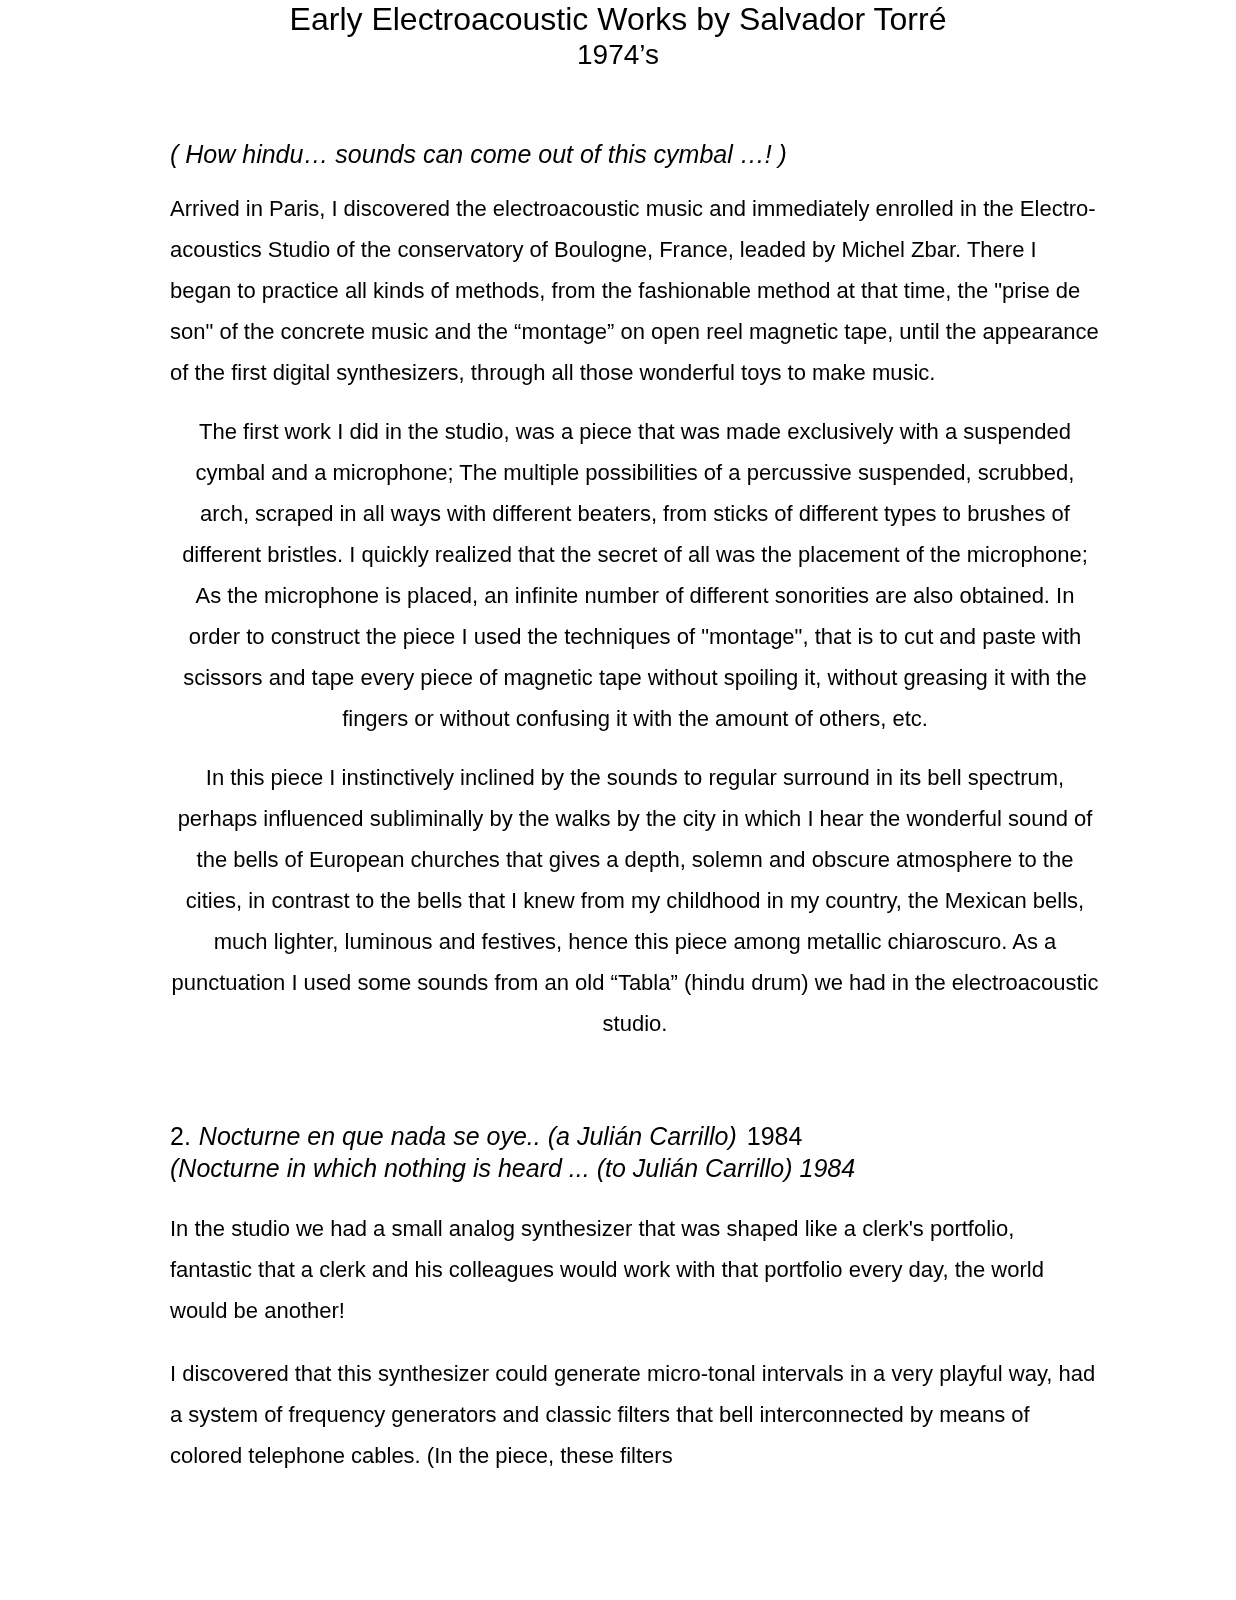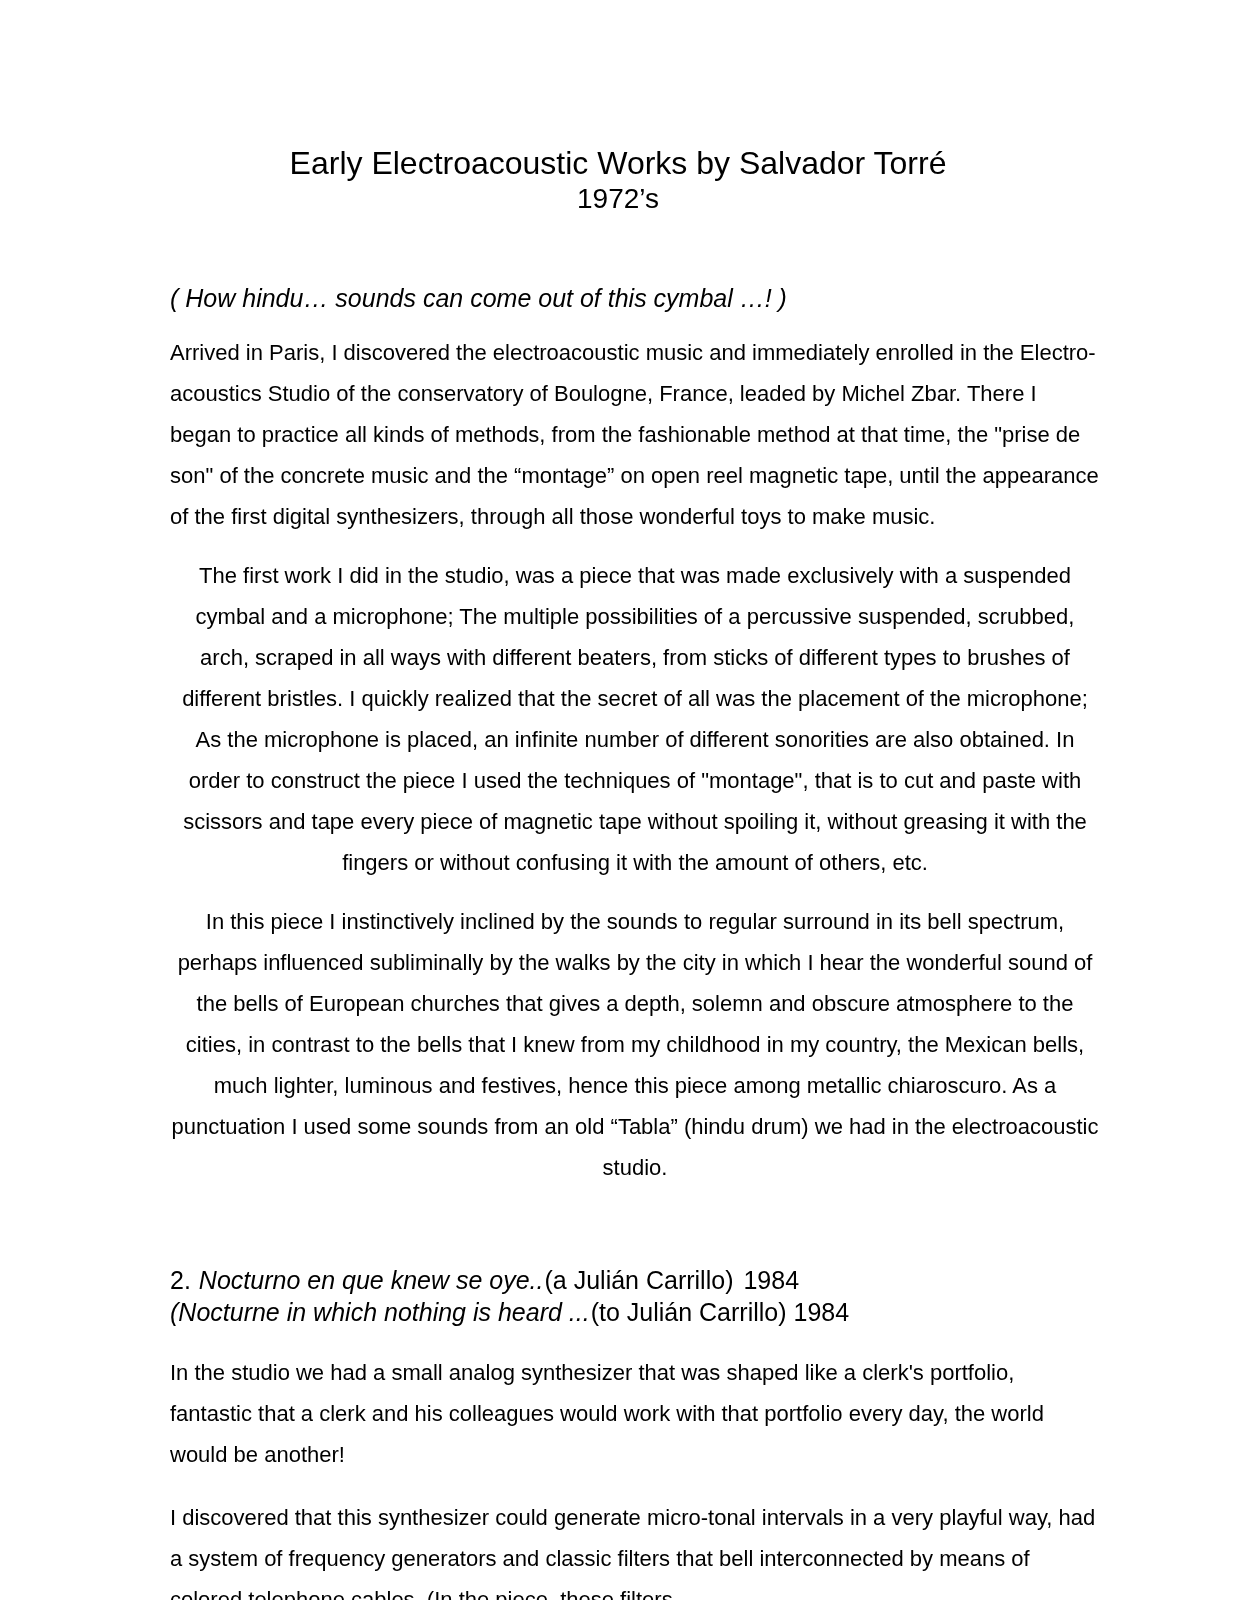--- a/index.html
+++ b/index.html
@@ -13,21 +13,20 @@
   }
   .page {
     position: relative;
     width: 1236px;
     height: 1600px;
     overflow: hidden;
     background: #ffffff;
   }
   .doc-title {
     margin: 0;
-    padding-top: 144px;
     font-size: 32px;
     line-height: 38px;
     font-weight: 400;
     text-align: center;
     letter-spacing: 0;
   }
   .doc-subtitle {
     margin: 0;
     font-size: 28px;
     line-height: 34px;
@@ -43,54 +42,54 @@
     font-size: 25px;
     line-height: 32px;
     font-weight: 400;
   }
   .heading-1 { margin-top: 66px; }
   .heading-2 { margin-top: 76px; }
   .work-heading .ital { font-style: italic; }
   .work-heading .num { margin-right: 8px; }
   .year-gap-wide { margin-left: 58px; font-size: 23px; }
   .year-gap-small { margin-left: 10px; }
-  .suffix-gap { margin-left: 1px; }
+  .suffix-gap { margin-left: 7px; font-style: italic; }
   p.body {
     margin: 22px 0 0 0;
     font-size: 22px;
     line-height: 41px;
     text-align: left;
   }
   p.body.first { margin-top: 18px; }
   p.body.tight { margin-top: 18px; text-align: center; }
   p.body.after-heading { margin-top: 24px; }
 </style>
 </head>
 <body>
 
 <div class="page">
 
   <h1 class="doc-title">Early Electroacoustic Works by Salvador Torré</h1>
-  <div class="doc-subtitle">1972’s</div>
+  <div class="doc-subtitle">1974’s</div>
 
   <div class="content">
 
     <div class="work-heading heading-1">
       <div>
         <span class="ital">( How hindu… sounds can come out of this cymbal …! )</span>
       </div>
     </div>
 
     <p class="body first">Arrived in Paris, I discovered the electroacoustic music and immediately enrolled in the Electro-acoustics Studio of the conservatory of Boulogne, France, leaded by Michel Zbar. There I began to practice all kinds of methods, from the fashionable method at that time, the "prise de son" of the concrete music and the “montage” on open reel magnetic tape, until the appearance of the first digital synthesizers, through all those wonderful toys to make music.</p>
     <p class="body tight">The first work I did in the studio, was a piece that was made exclusively with a suspended cymbal and a microphone; The multiple possibilities of a percussive suspended, scrubbed, arch, scraped in all ways with different beaters, from sticks of different types to brushes of different bristles. I quickly realized that the secret of all was the placement of the microphone; As the microphone is placed, an infinite number of different sonorities are also obtained. In order to construct the piece I used the techniques of "montage", that is to cut and paste with scissors and tape every piece of magnetic tape without spoiling it, without greasing it with the fingers or without confusing it with the amount of others, etc.</p>
     <p class="body tight">In this piece I instinctively inclined by the sounds to regular surround in its bell spectrum, perhaps influenced subliminally by the walks by the city in which I hear the wonderful sound of the bells of European churches that gives a depth, solemn and obscure atmosphere to the cities, in contrast to the bells that I knew from my childhood in my country, the Mexican bells, much lighter, luminous and festives, hence this piece among metallic chiaroscuro. As a punctuation I used some sounds from an old “Tabla” (hindu drum) we had in the electroacoustic studio.</p>
 
     <div class="work-heading heading-2">
       <div>
-        <span class="num">2.</span><span class="ital">Nocturno en que knew se oye..</span><span class="suffix-gap">(a Julián Carrillo)</span><span class="year-gap-small">1984</span>
+        <span class="num">2.</span><span class="ital">Nocturne en que nada se oye..</span><span class="suffix-gap">(a Julián Carrillo)</span><span class="year-gap-small">1984</span>
       </div>
       <div>
         <span class="ital">(Nocturne in which nothing is heard ...</span><span class="suffix-gap">(to Julián Carrillo) 1984</span>
       </div>
     </div>
 
     <p class="body after-heading">In the studio we had a small analog synthesizer that was shaped like a clerk's portfolio, fantastic that a clerk and his colleagues would work with that portfolio every day, the world would be another!</p>
     <p class="body">I discovered that this synthesizer could generate micro-tonal intervals in a very playful way, had a system of frequency generators and classic filters that bell interconnected by means of colored telephone cables. (In the piece, these filters</p>
 
   </div>

